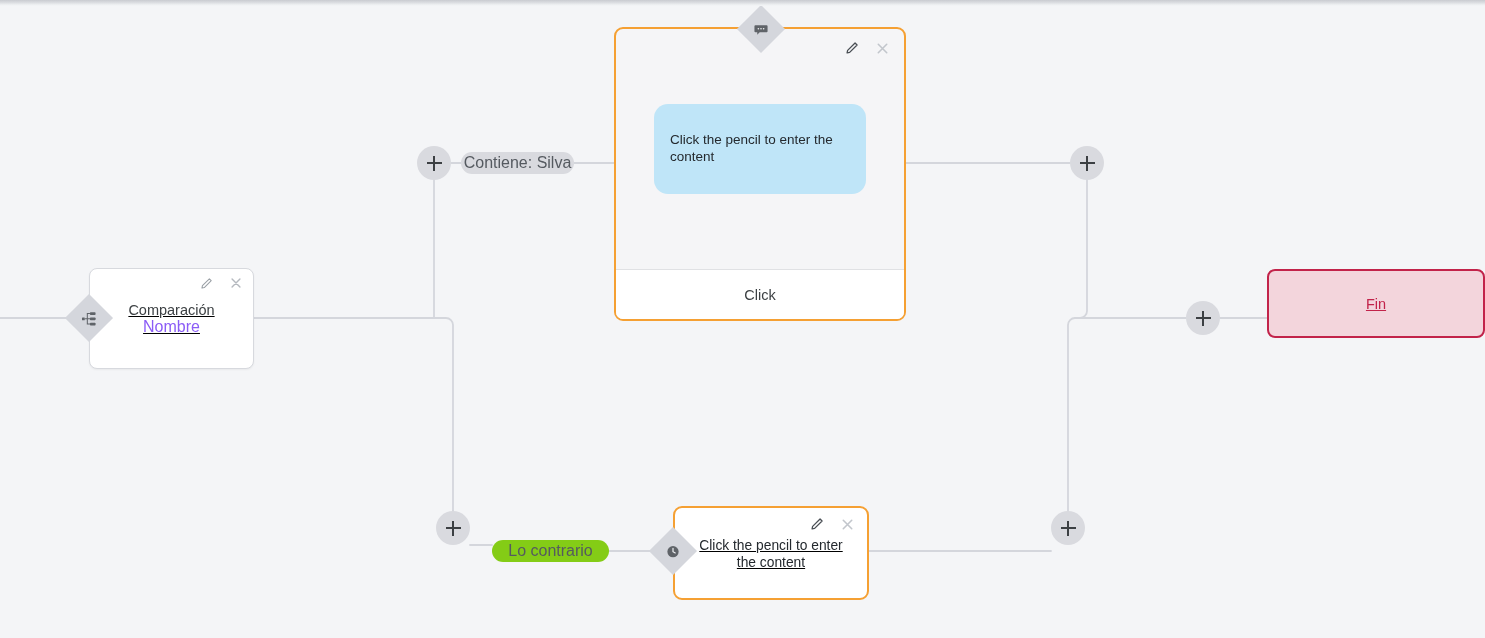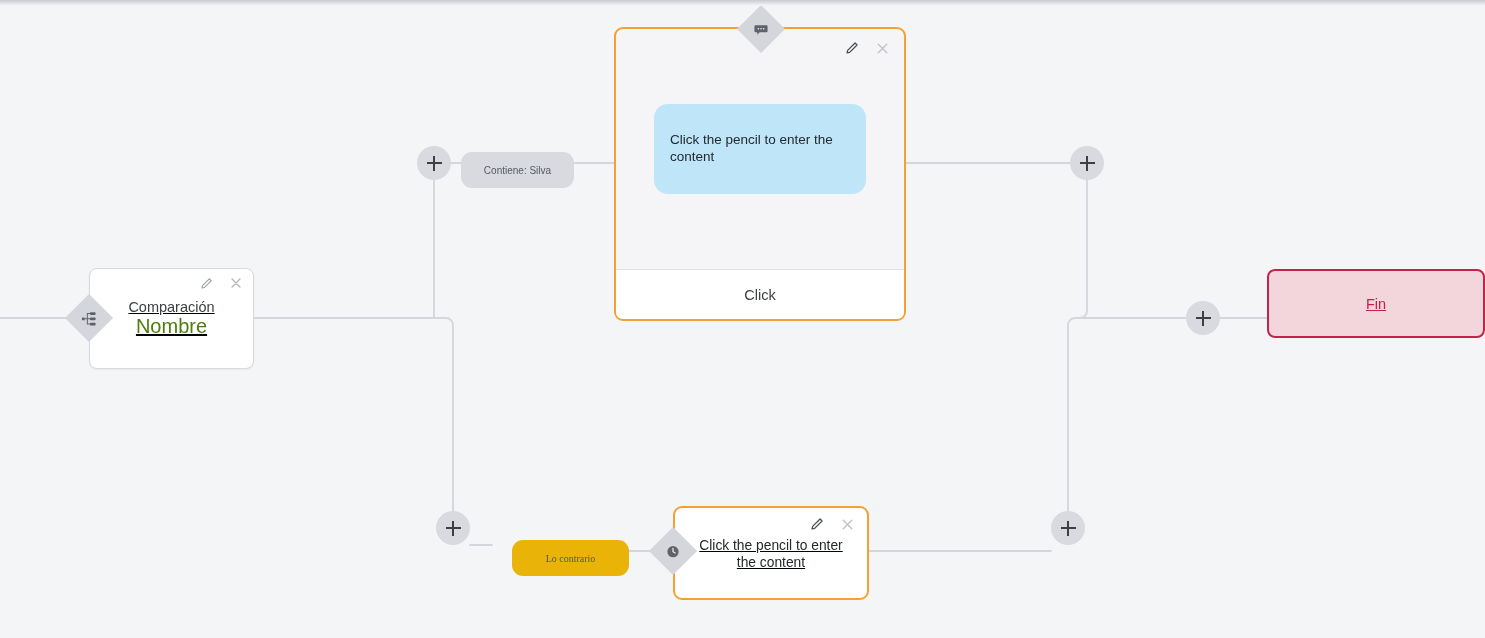--- a/index.html
+++ b/index.html
@@ -71,22 +71,22 @@
     flex-direction: column;
     align-items: center;
     justify-content: center;
     z-index: 12;
   }
   #comparison-node .cmp-title {
     font-size: 14.5px;
     color: #3c4043;
   }
   #comparison-node .cmp-sub {
-    font-size: 20px;
-    color: #4d7c0f;
+    font-size: 16px;
+    color: #8b5cf6;
   }
   .node-actions {
     position: absolute;
     top: 6px;
     right: 9px;
     display: flex;
     align-items: center;
     gap: 14px;
   }
   .icon-btn {
@@ -209,41 +209,40 @@
     position: absolute;
     background: #3c4043;
   }
   .plus-btn::before { width: 15px; height: 1.8px; }
   .plus-btn::after  { width: 1.8px; height: 15px; }
 
   
   .edge-label {
     position: absolute;
     z-index: 22;
-    height: 36px;
+    height: 22px;
     border-radius: 11px;
     display: flex;
     align-items: center;
     justify-content: center;
-    font-size: 10px;
+    font-size: 16px;
     color: #555a60;
     padding: 0 14px;
     box-sizing: border-box;
     white-space: nowrap;
   }
   #label-contiene {
     left: 461px; top: 152px;
     width: 113px;
     background: #d9dadf;
   }
   #label-contrario {
-    left: 512px; top: 540px;
+    left: 492px; top: 540px;
     width: 117px;
-    background: #eab308;
-    font-family: Liberation Serif, serif;
+    background: #84cc16;
   }
 </style>
 </head>
 <body>
 
 <div id="canvas">
 
   <div id="topbar"></div>
 
   <svg id="edges" viewBox="0 0 1485 638" xmlns="http://www.w3.org/2000/svg">

